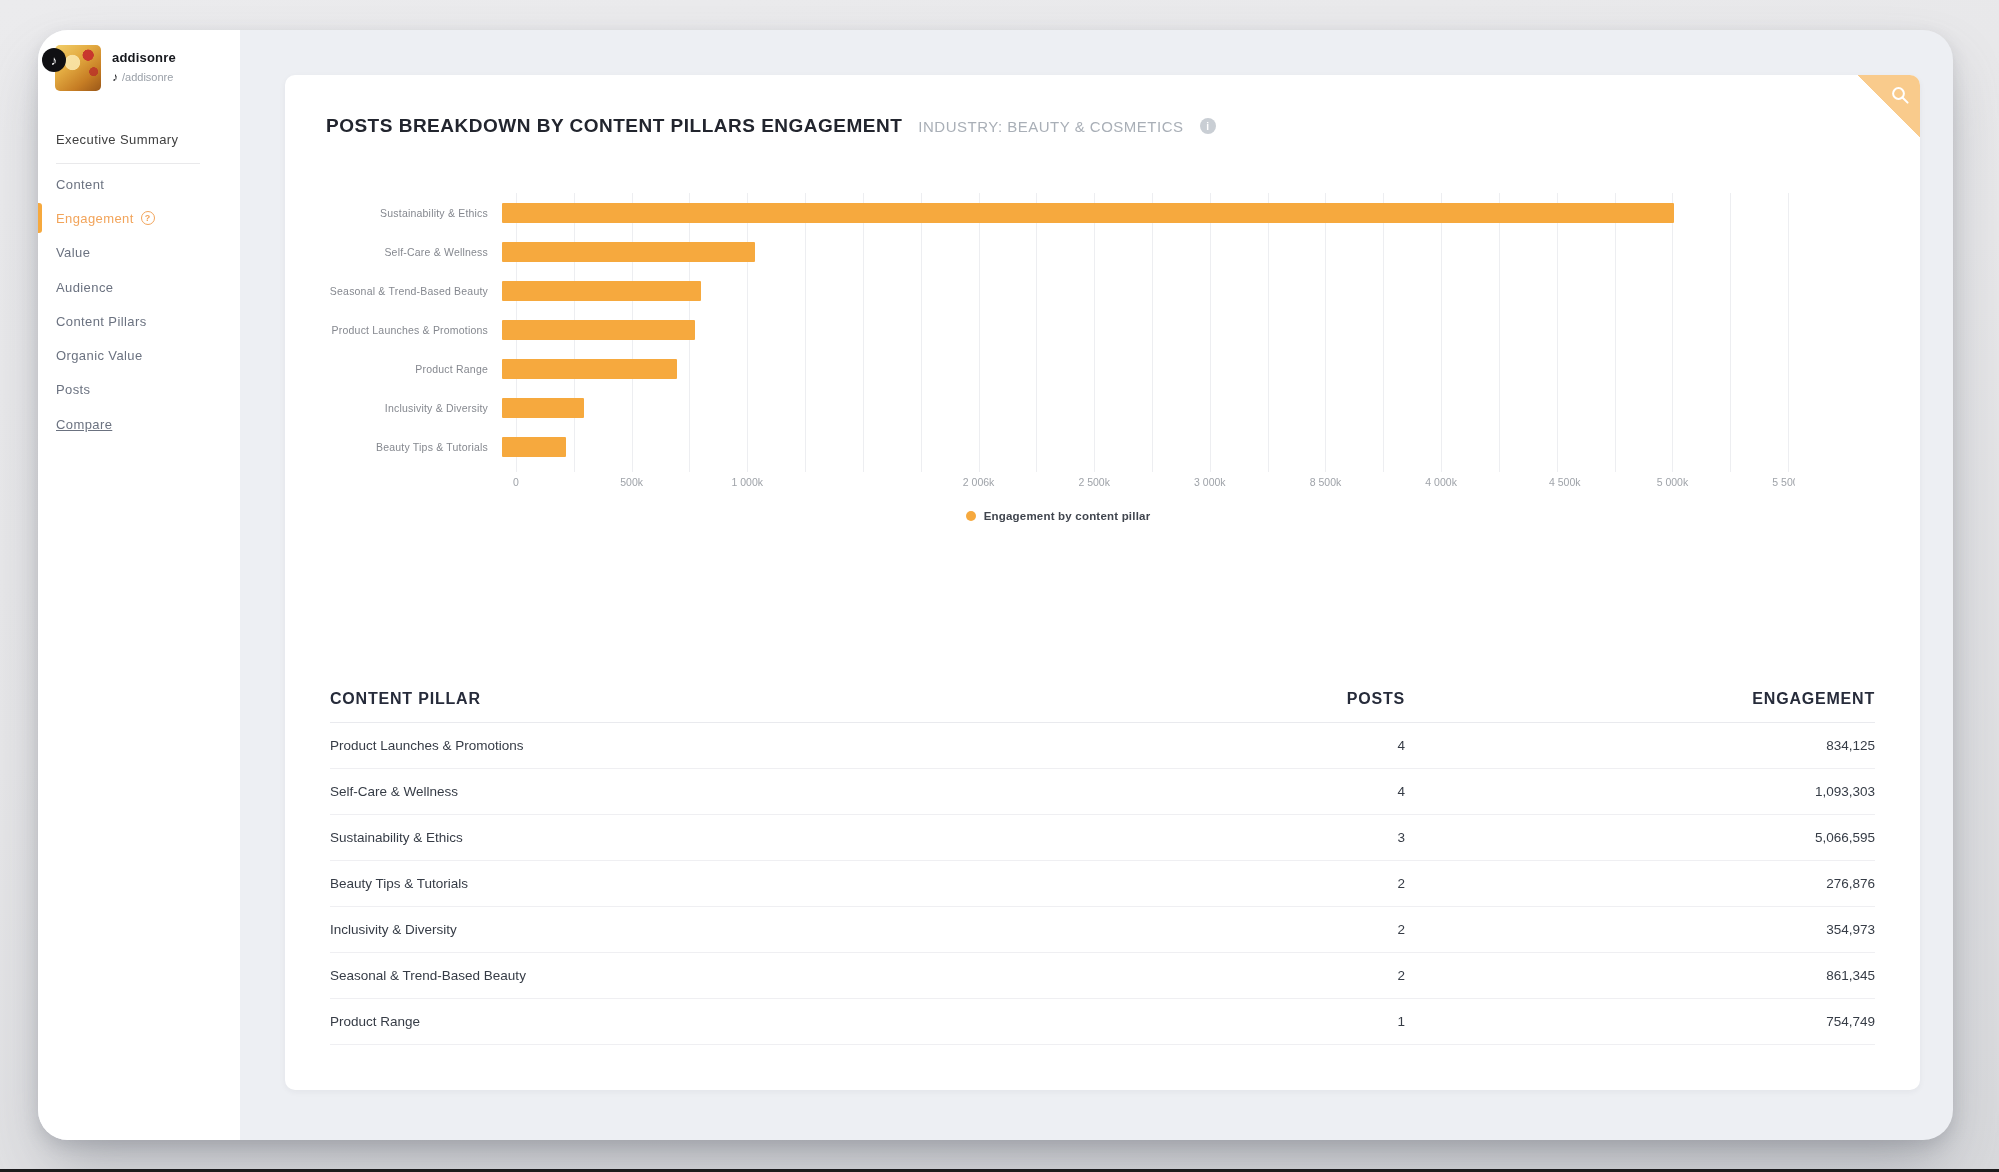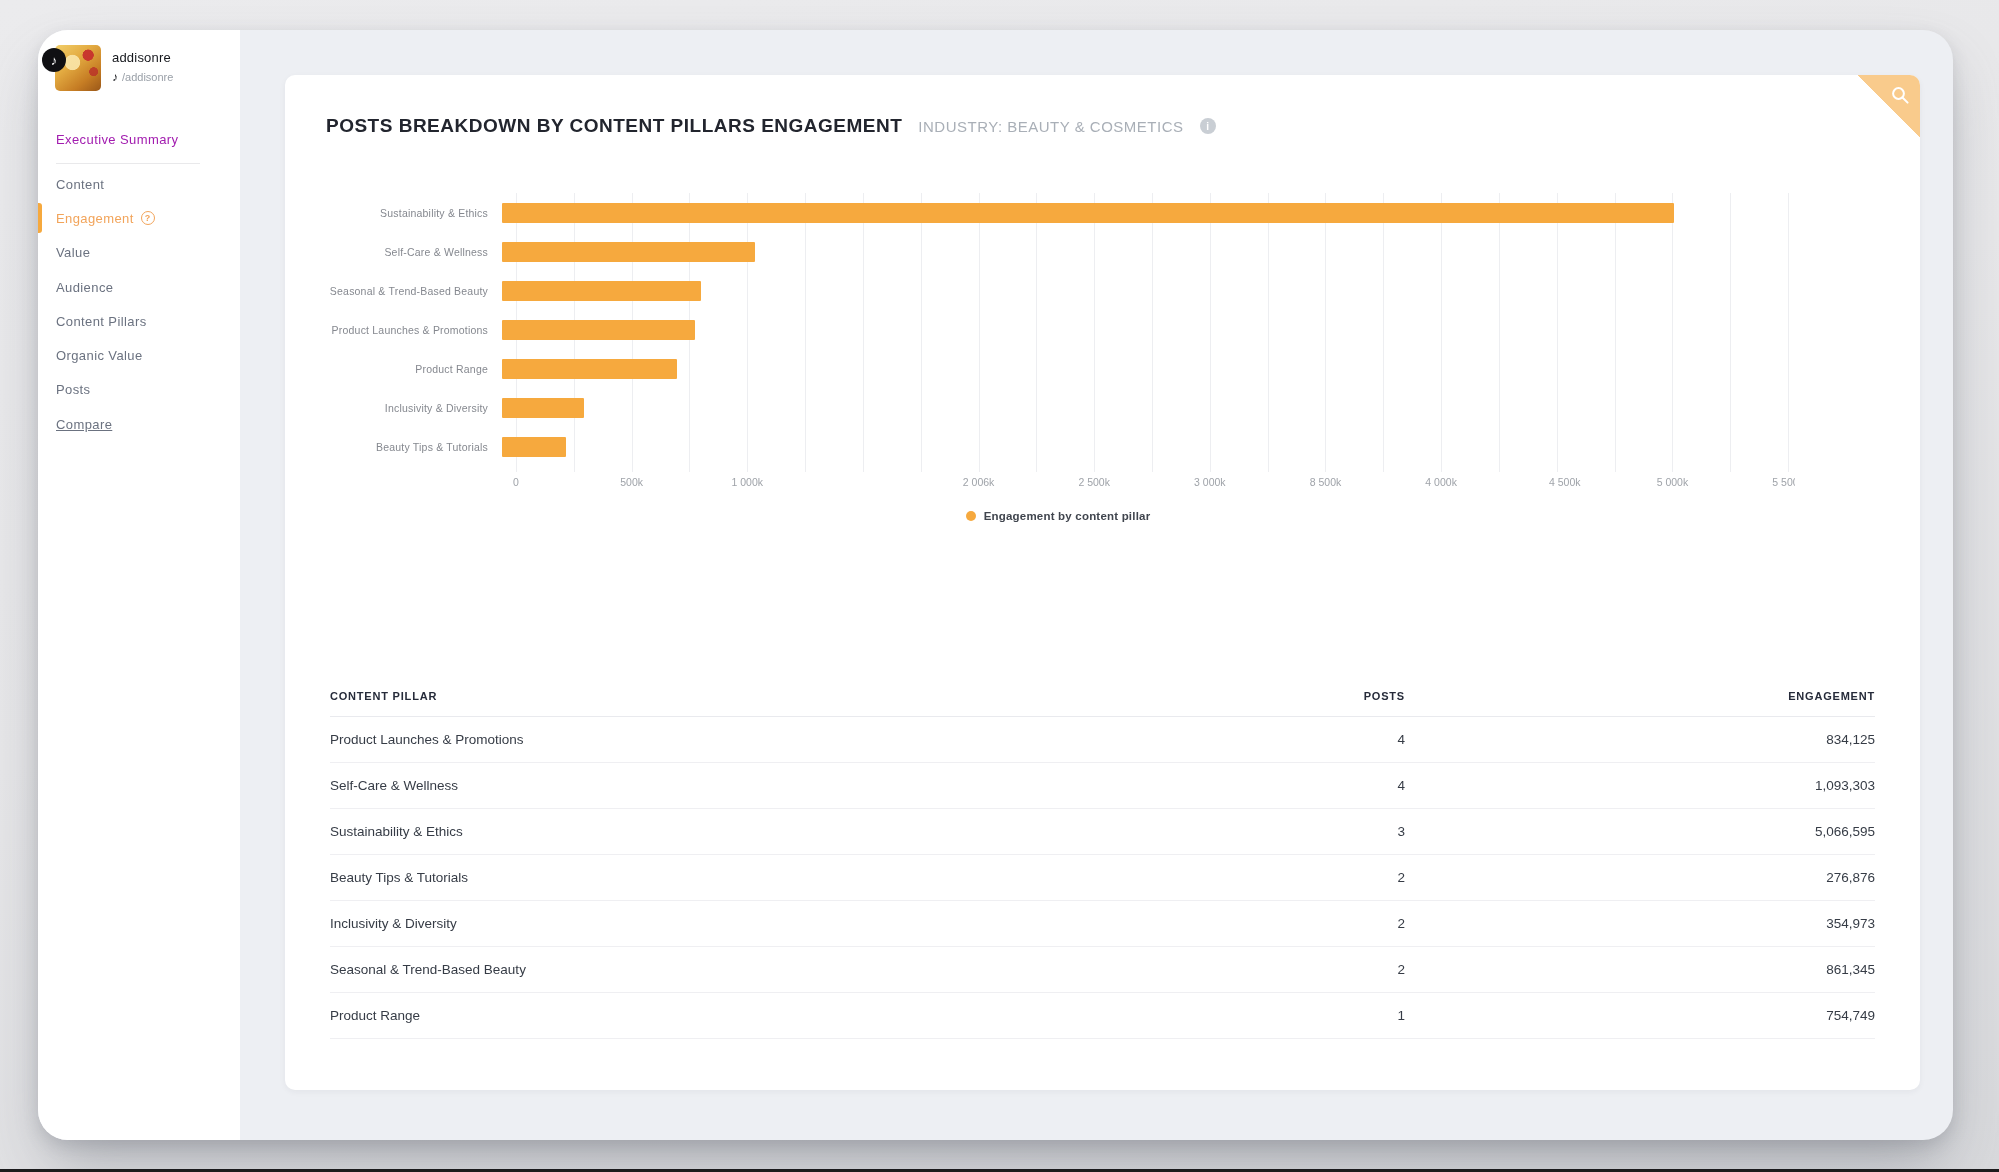--- a/index.html
+++ b/index.html
@@ -29,28 +29,28 @@
       radial-gradient(circle at 84% 58%, rgba(186,52,40,.85) 0 9%, rgba(186,52,40,0) 10%),
       radial-gradient(circle at 38% 38%, rgba(250,230,170,.9) 0 18%, rgba(250,230,170,0) 20%),
       linear-gradient(140deg,#f2cf6b 0%,#e3ab41 38%,#c67d24 72%,#9a5718 100%);
   }
   .tiktok-badge{
     position:absolute; left:-13px; top:3px; width:24px; height:24px; border-radius:50%;
     background:#101013; color:#fff; display:flex; align-items:center; justify-content:center;
     font-size:13px; font-weight:bold;
   }
   .profile-text{ padding-top:5px; }
-  .profile-name{ font-size:13px; font-weight:normal; color:#15171c; letter-spacing:.2px; }
+  .profile-name{ font-size:13px; font-weight:bold; color:#15171c; letter-spacing:.2px; }
   .profile-handle{ display:flex; align-items:center; gap:4px; margin-top:5px; font-size:11px; color:#9aa0a8; }
   .note-icon{ color:#17191d; font-size:12px; }
 
   .nav-exec{
     position:absolute; left:0; top:92px; height:34px; width:100%;
     display:flex; align-items:center; padding-left:18px;
-    font-size:13px; color:#a21caf; letter-spacing:.4px; cursor:pointer;
+    font-size:13px; color:#404040; letter-spacing:.4px; cursor:pointer;
   }
   .nav-divider{ position:absolute; top:133px; left:18px; right:40px; height:1px; background:#e9e9eb; }
   .nav-list{ position:absolute; top:137px; left:0; width:100%; }
   .nav-item{
     position:relative; height:34.3px; display:flex; align-items:center; padding-left:18px;
     font-size:13px; color:#6b7280; letter-spacing:.4px; cursor:pointer;
   }
   .nav-item.active{ color:var(--nav-active,#F2A45A); }
   .nav-item.active::before{
     content:""; position:absolute; left:0; top:2px; width:4px; height:30px;
@@ -95,21 +95,21 @@
   .tick-label{ position:absolute; transform:translateX(-50%); font-size:10.5px; color:#9fa3a9; white-space:nowrap; }
   .legend{ margin-top:16px; display:flex; justify-content:center; align-items:center; gap:8px; width:1474px; }
   .legend-dot{ width:10px; height:10px; border-radius:50%; background:var(--accent,#F6A93E); flex:none; }
   .legend-label{ font-size:11.5px; font-weight:bold; color:#40454e; letter-spacing:.2px; }
 
   
   .table{ position:absolute; left:45px; top:615px; width:1545px; }
   .t-head{
     display:grid; grid-template-columns:1fr 120px 470px; align-items:end;
     padding-bottom:14px; border-bottom:1px solid #e9eaee;
-    font-size:11px; font-weight:bold; color:#262b3a; letter-spacing:.8px;
+    font-size:16px; font-weight:bold; color:#262b3a; letter-spacing:.8px;
   }
   .t-row{
     display:grid; grid-template-columns:1fr 120px 470px; height:46px; align-items:center;
     border-bottom:1px solid #efeff2; font-size:13.5px; color:#363c46;
   }
   .c-posts{ text-align:right; }
   .c-eng{ text-align:right; }
 </style>
 </head>
 <body>

